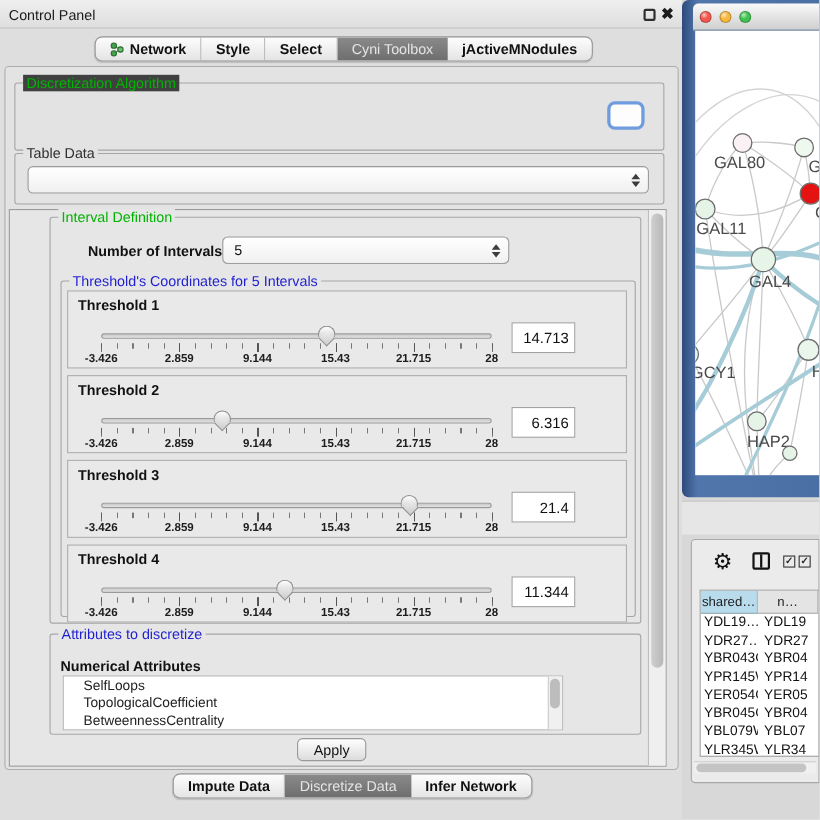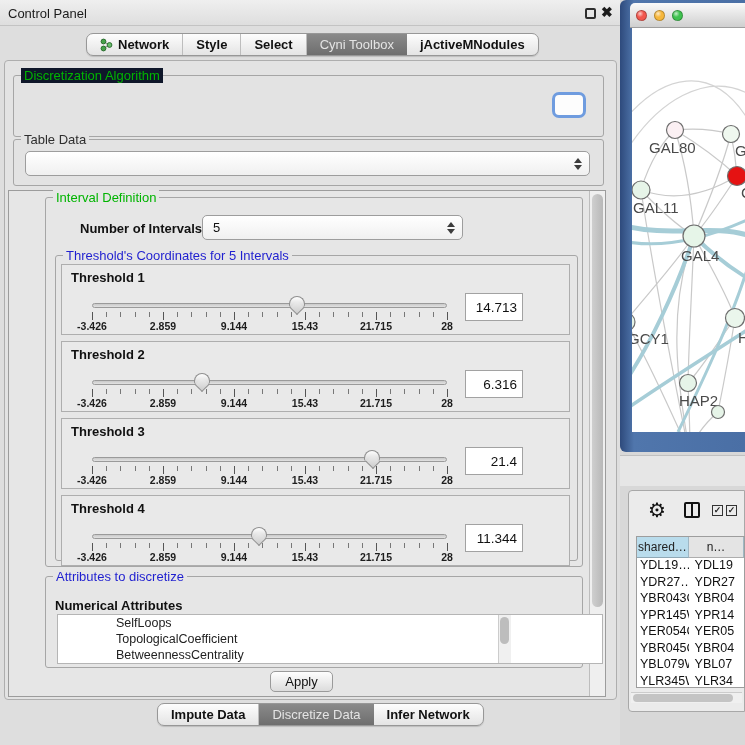--- a/index.html
+++ b/index.html
@@ -22,21 +22,21 @@
   .seg:last-child { border-right:none; }
   .seg.dark { background:linear-gradient(#8a8a8a,#6e6e6e); color:#e4e4e4; font-weight:normal; border-right:none; }
   #top-tabs { left:86px; top:33px; }
   #bottom-tabs { left:157px; top:703px; }
   .net-icon { width:13px; height:14px; margin-right:5px; }
 
   #cp-body { left:4px; top:60px; width:613px; height:640px; background:#e3e3e3; border:1px solid #aeaeae; border-radius:4px; }
 
   
   .group { position:absolute; border:1px solid #a6a6a6; border-radius:3px; }
-  .group-title { position:absolute; top:-8px; left:7px; background:#0f172a; padding:0 3px; font-size:13px; }
+  .group-title { position:absolute; top:-8px; left:7px; background:#404040; padding:0 3px; font-size:13px; }
   .t-green { color:#00b400; }
   .t-blue { color:#1f1fd0; }
   .t-dark { color:#2e2e2e; }
 
   
   .combo { position:absolute; background:linear-gradient(#ffffff,#f0f0f0); border:1px solid #9d9d9d; border-radius:5px;
            font-size:13px; color:#111; display:flex; align-items:center; padding-left:10px; }
   .combo .arrows { position:absolute; right:7px; top:50%; transform:translateY(-50%); display:flex; flex-direction:column; gap:2px; }
   .arr-up { width:0; height:0; border-left:4px solid transparent; border-right:4px solid transparent; border-bottom:5px solid #3c3c3c; }
   .arr-dn { width:0; height:0; border-left:4px solid transparent; border-right:4px solid transparent; border-top:5px solid #3c3c3c; }
@@ -76,21 +76,21 @@
   .ticks-major { position:absolute; left:0; top:47px; width:356px; height:8px;
            background:repeating-linear-gradient(90deg,#555 0,#555 1px,transparent 1px,transparent 71px); }
   .scale-row { position:absolute; left:0; top:55px; width:355px; height:13px; }
   .scale-row span { position:absolute; transform:translateX(-50%); font-size:10.5px; font-weight:bold; color:#1d1d1d; white-space:nowrap; }
   .val-box { position:absolute; left:403px; top:28px; width:58px; height:28px; background:#fff; border:1px solid #a2a2a2;
              font-size:13.5px; color:#111; text-align:right; padding:6px 5px 0 0; }
 
   
   #attr-group { left:45px; top:576px; width:538px; height:92px; }
   #attr-subtitle { left:55px; top:598px; font-size:13px; font-weight:bold; color:#111; }
-  #attr-list { left:57px; top:614px; width:546px; height:50px; background:#fff; border:1px solid #b5b5b5; overflow:hidden;padding-left:40px; }
+  #attr-list { left:57px; top:614px; width:455px; height:50px; background:#fff; border:1px solid #b5b5b5; overflow:hidden; }
   .attr-item { font-size:12.5px; color:#222; padding-left:18px; line-height:16px; }
   #attr-scroll { left:498px; top:615px; width:13px; height:48px; background:#f0f0f0; border-left:1px solid #ccc; }
   #attr-thumb { left:500px; top:617px; width:9px; height:27px; background:#bdbdbd; border-radius:5px; }
 
   #apply-btn { left:270px; top:671px; width:63px; height:21px; background:linear-gradient(#fefefe,#dcdcdc);
                border:1px solid #9a9a9a; border-radius:5px; font-size:13px; color:#111; text-align:center; line-height:19px; }
 
   
   #net-frame { left:620px; top:0; width:125px; height:452px; background:linear-gradient(90deg,#2e4a7c,#5076ac 14px,#4a6fa5); border-radius:6px 0 0 6px; }
   #net-titlebar { left:630px; top:3px; width:115px; height:25px; background:linear-gradient(#fafafa,#cfcfcf); border-bottom:1px solid #9e9e9e; border-radius:5px 0 0 0; display:flex; align-items:center; padding-left:6px; gap:7px; }

